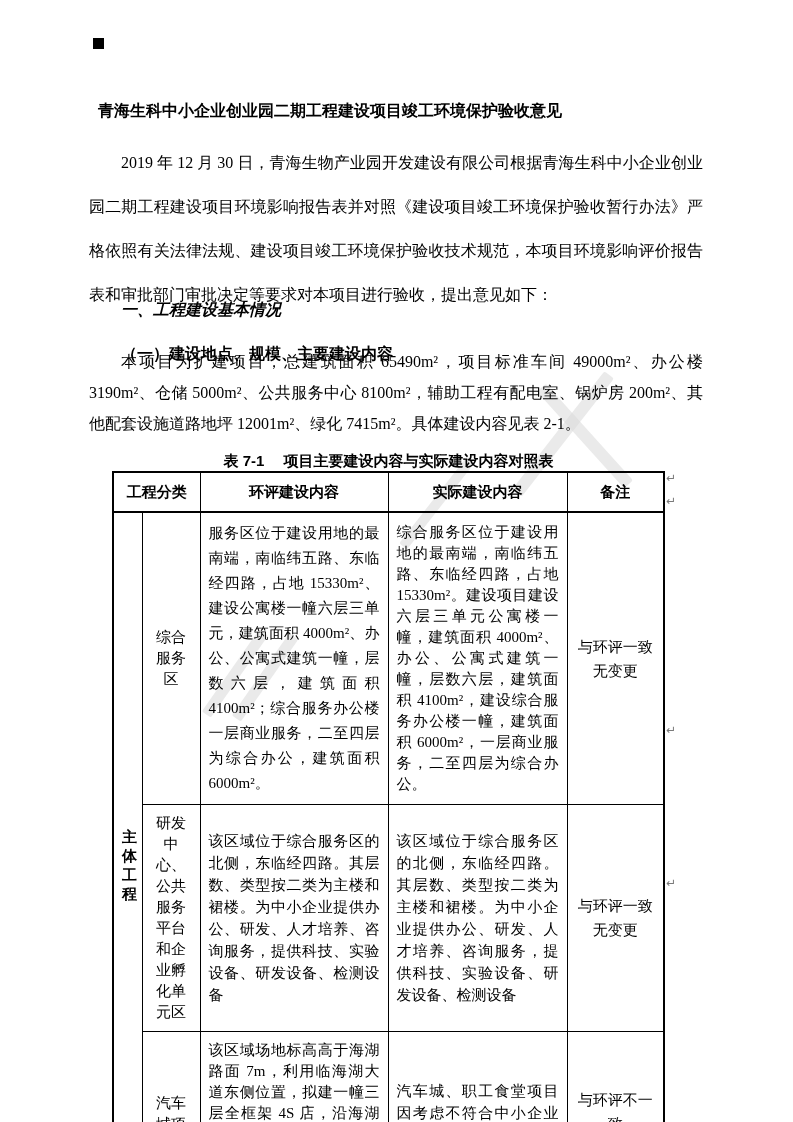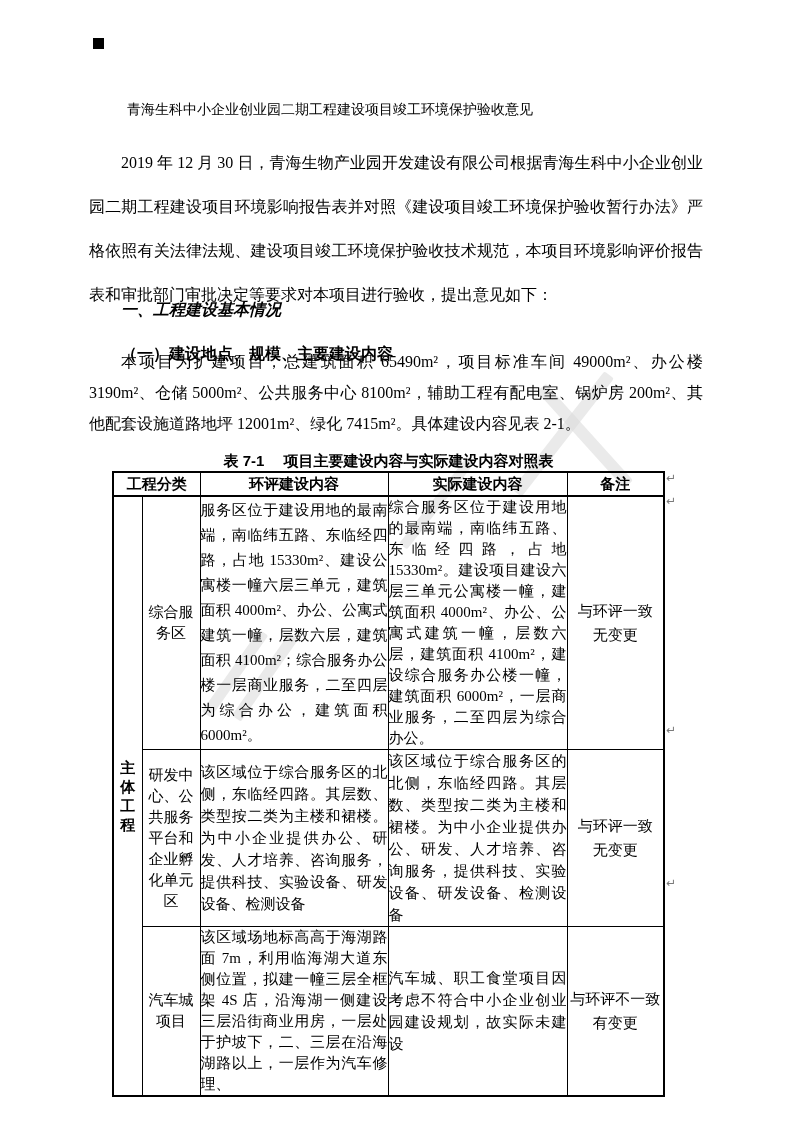--- a/index.html
+++ b/index.html
@@ -16,21 +16,21 @@
   .wm1{left:488px;top:428px;width:150px;height:12px;transform:rotate(-52deg);}
   .wm2{left:520px;top:430px;width:130px;height:12px;transform:rotate(48deg);}
   .wm3{left:382px;top:498px;width:110px;height:10px;transform:rotate(-52deg);}
   .wm4{left:185px;top:668px;width:100px;height:11px;transform:rotate(-55deg);}
   .wm5{left:215px;top:672px;width:100px;height:11px;transform:rotate(-55deg);}
   
   .sq{position:absolute;left:93px;top:38px;width:11px;height:11px;background:#000;}
   
   .doc-title{
     position:absolute;left:0;top:101px;width:660px;
-    text-align:center;font-size:14px;font-weight:normal;
+    text-align:center;font-size:16px;font-weight:bold;
     font-family:"Liberation Sans","DejaVu Sans",sans-serif;
   }
   .para{
     position:absolute;left:89px;width:614px;
     font-size:16px;text-align:justify;text-indent:2em;
   }
   .para1{top:141px;line-height:44px;}
   .para2{top:346px;line-height:31px;}
   .heading{
     position:absolute;left:121px;
@@ -45,21 +45,21 @@
     text-align:center;font-size:15px;font-weight:bold;
     font-family:"Liberation Sans","DejaVu Sans",sans-serif;
   }
   
   table.cmp{
     position:absolute;left:112px;top:471px;
     width:551px;border-collapse:collapse;table-layout:fixed;
     border:2px solid #000;
     font-size:15px;
   }
-  table.cmp td,table.cmp th{border:1px solid #000;vertical-align:middle;padding:0;}
+  table.cmp td,table.cmp th{border:1px solid #000;vertical-align:middle;padding:8px;}
   th.hdr{
     height:22px;font-weight:bold;font-size:15px;text-align:center;
     font-family:"Liberation Sans","DejaVu Sans",sans-serif;
     border-bottom:2px solid #000 !important;
   }
   td.group{
     width:29px;text-align:center;font-weight:bold;
     font-family:"Liberation Sans","DejaVu Sans",sans-serif;
     word-break:break-all;line-height:19px;padding:0 6px;
   }

